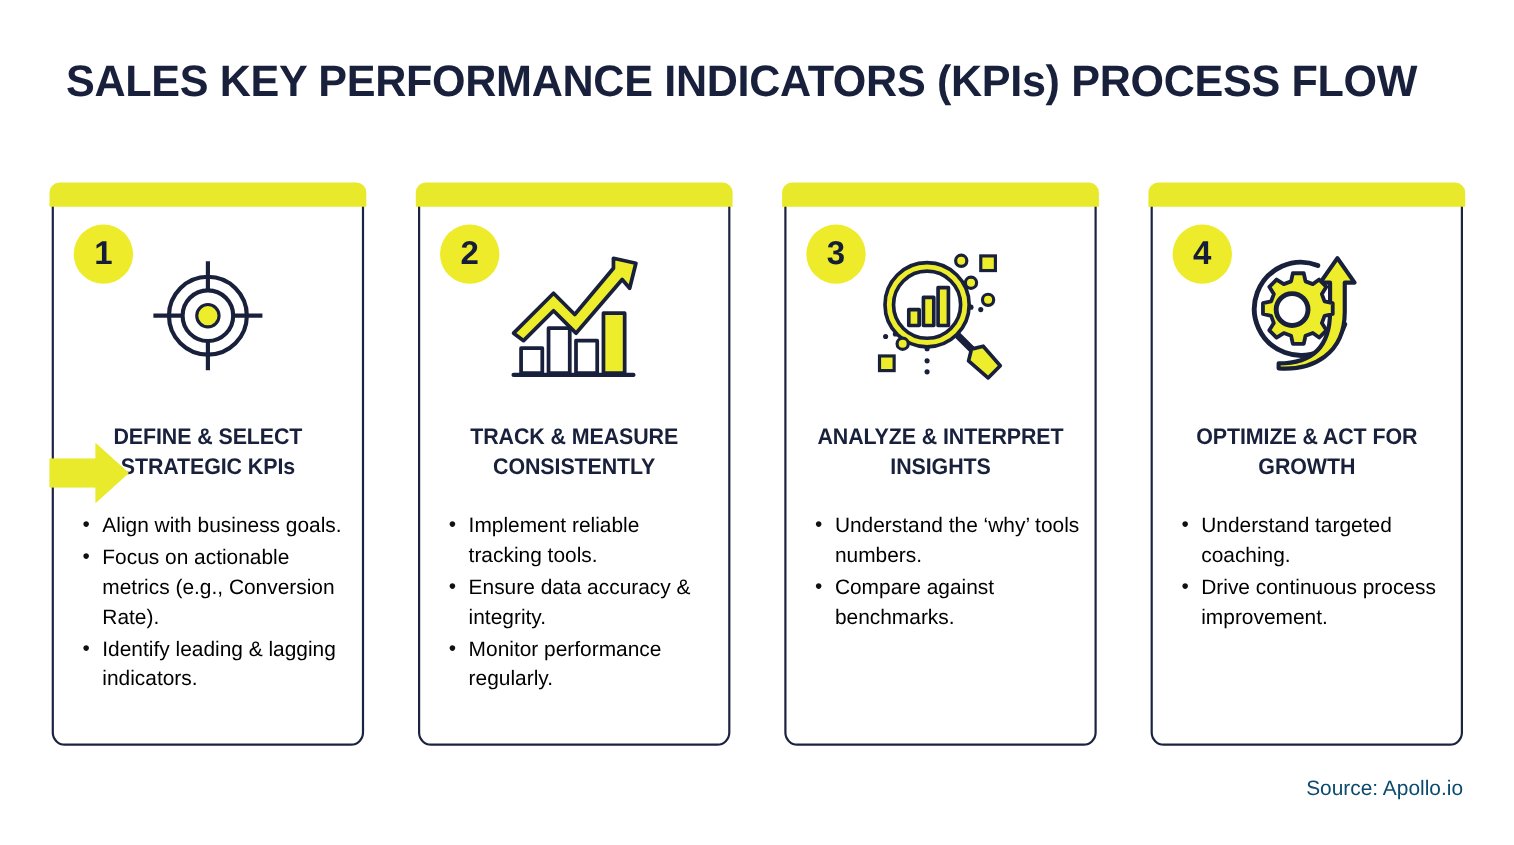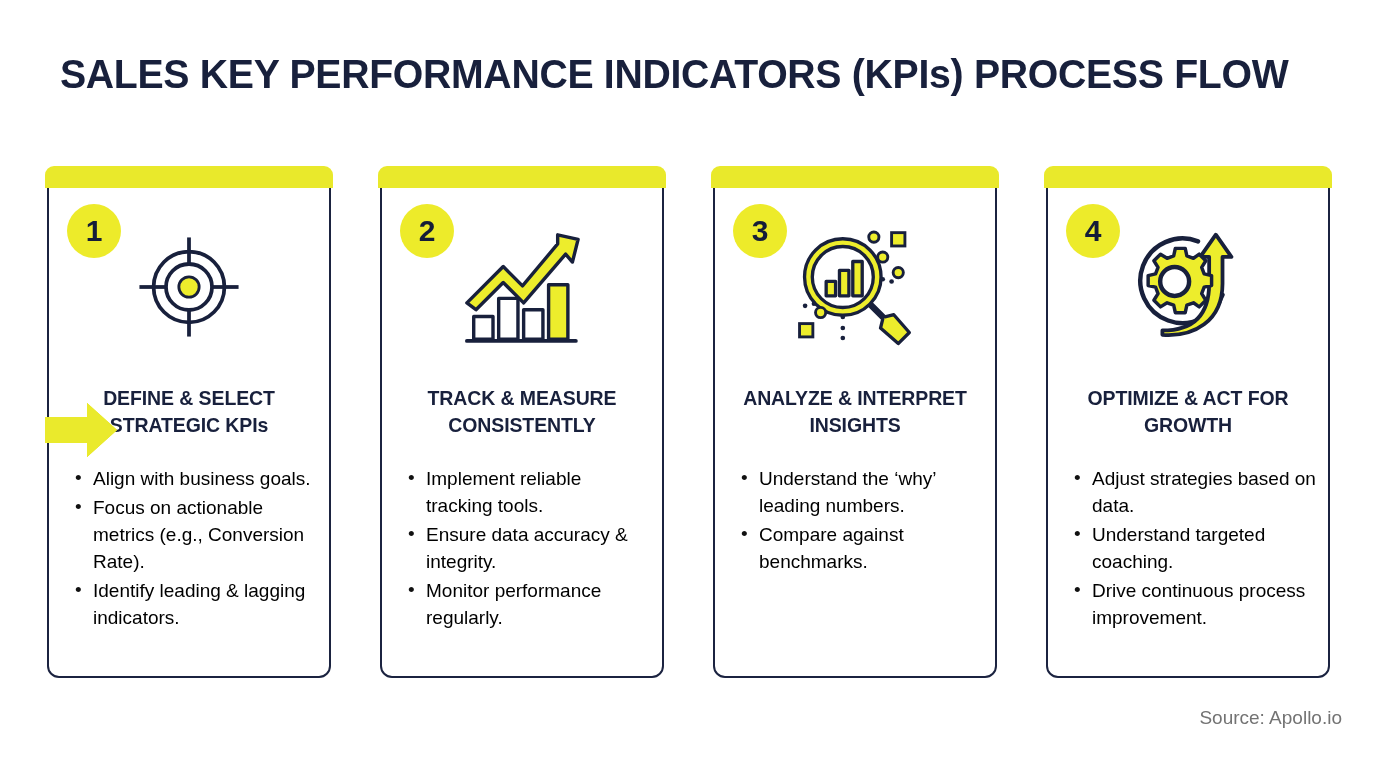--- a/index.html
+++ b/index.html
@@ -98,22 +98,22 @@
   .arrow{
     position:absolute;top:235px;
     width:72px;height:58px;
     z-index:6;
   }
   .arrow:nth-of-type(1){left:306px;}
   .arrow:nth-of-type(2){left:639px;}
   .arrow:nth-of-type(3){left:972px;}
 
   .source{
-    position:absolute;right:34px;top:707px;
-    font-size:19px;color:#737373;
+    position:absolute;right:46px;top:707px;
+    font-size:19px;color:#0c4a6e;
   }
 </style>
 </head>
 <body>
 
 <div class="canvas">
 
   <div class="page-title">SALES KEY PERFORMANCE INDICATORS (KPIs) PROCESS FLOW</div>
 
   <div class="cards">
@@ -203,42 +203,41 @@
             <circle cx="10" cy="70" r="2.1"></circle>
               <circle cx="18" cy="68" r="2.1"></circle>
             <circle cx="44" cy="80" r="2.1"></circle>
               <circle cx="44" cy="90" r="2.1"></circle>
             <circle cx="44" cy="99" r="2.1"></circle>
           </g>
         </svg>
       </div>
       <div class="card-heading">ANALYZE &amp; INTERPRET INSIGHTS</div>
       <ul class="bullets">
-        <li>Understand the ‘why’ leading numbers.</li>
+        <li>Understand the ‘why’ tools numbers.</li>
         <li>Compare against benchmarks.</li>
       </ul>
     </div>
 
     <div class="card">
       <div class="card-body"></div>
       <div class="card-top"></div>
       <div class="badge">
         <span>4</span>
       </div>
       <div class="icon-wrap">
         <svg width="120" height="118" viewBox="0 0 106 106" aria-hidden="true">
           <path d="M62 12 A38 38 0 1 0 84 60" fill="none" stroke="#18203c" stroke-width="4" stroke-linecap="round"></path>
           <path d="M30 92 C62 92 72 74 72 50 L72 26 L64 26 L78 6 L92 26 L84 26 L84 50 C84 84 58 98 30 96 Z" fill="#eded2c" stroke="#18203c" stroke-width="3.4" stroke-linejoin="round"></path>
           <path d="M45 10 L57 10 L59 19 L67 22 L74 17 L82 25 L77 33 L80 41 L89 43 L89 55 L80 57 L77 65 L82 73 L74 81 L67 76 L59 79 L57 88 L45 88 L43 79 L35 76 L27 81 L19 73 L24 65 L21 57 L12 55 L12 43 L21 41 L24 33 L19 25 L27 17 L35 22 L43 19 Z" transform="translate(-5,5) scale(0.74) translate(18,8)" fill="#eded2c" stroke="#18203c" stroke-width="4.2" stroke-linejoin="round"></path>
           <circle cx="41" cy="48" r="13" fill="#ffffff" stroke="#18203c" stroke-width="4"></circle>
         </svg>
       </div>
       <div class="card-heading">OPTIMIZE &amp; ACT FOR GROWTH</div>
       <ul class="bullets">
-        <li>Adjust strategies based on data.</li>
         <li>Understand targeted coaching.</li>
         <li>Drive continuous process improvement.</li>
       </ul>
     </div>
 
     <div class="arrow">
       <svg width="72" height="58" viewBox="0 0 72 58" aria-hidden="true">
         <polygon points="0,16 42,16 42,2 72,29 42,56 42,42 0,42" fill="#eaea2c"></polygon>
       </svg>
     </div>

